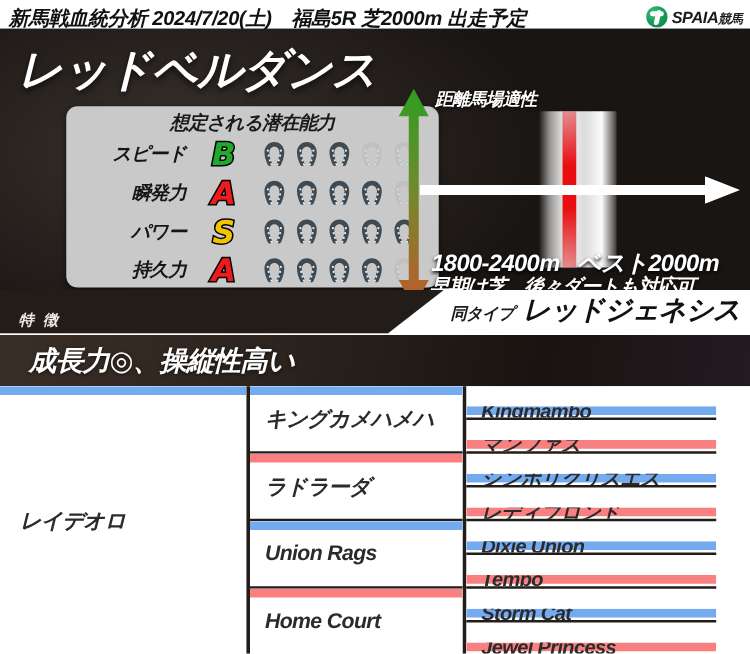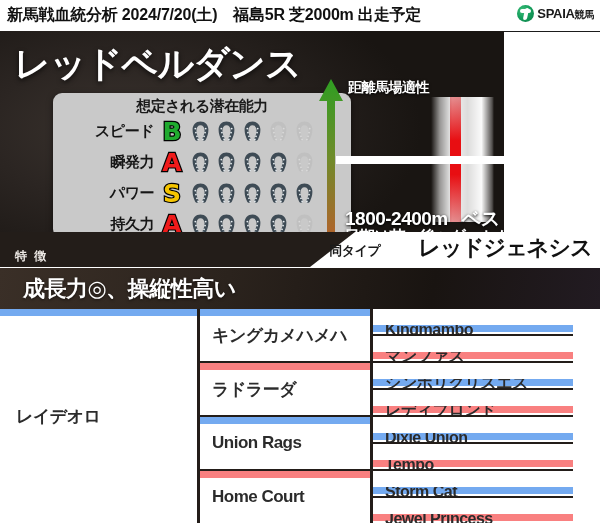--- a/index.html
+++ b/index.html
@@ -1,21 +1,21 @@
 <!DOCTYPE html>
 <html><head>
 <meta charset="utf-8">
 <style>
   html,body{margin:0;padding:0;}
   body{
     width:600px;height:523px;overflow:hidden;
     font-family:"Liberation Sans","DejaVu Sans",sans-serif;
     background:#fff;
   }
-  #app{position:relative;width:600px;height:523px;}
+  #app{position:relative;width:600px;height:523px;font-style:italic;}
 
   
   .header{
     position:absolute;left:0;top:0;width:600px;height:31px;
     background:#ffffff;border-bottom:1px solid #1b1b1b;
     display:flex;align-items:center;
   }
   .header-title{
     font-size:16px;font-weight:bold;color:#111;
     margin-left:7px;letter-spacing:-0.2px;white-space:nowrap;
@@ -34,21 +34,21 @@
   }
   .logo-mark::before{
     content:"";position:absolute;left:3px;top:4px;width:11px;height:4px;
     background:#fff;border-radius:3px;
   }
   .logo-text{font-size:13px;font-weight:bold;color:#1b1b1b;letter-spacing:-0.3px;}
   .logo-text .jp{font-size:10px;}
 
   
   .hero{
-    position:absolute;left:0;top:31px;width:504px;height:214px;
+    position:absolute;left:0;top:23px;width:600px;height:214px;
     background:
       radial-gradient(ellipse 300px 160px at 24% 46%, #3a332e 0%, #2b2522 45%, #191512 100%),
       linear-gradient(120deg,#17120f 0%,#241d19 40%,#100d1c 100%);
     overflow:hidden;
   }
   .horse-name{
     position:absolute;left:14px;top:9px;
     font-size:36px;font-weight:bold;color:#fff;letter-spacing:-1px;
     text-shadow:0 2px 5px rgba(0,0,0,.7);
   }
@@ -58,21 +58,21 @@
     position:absolute;left:22px;top:62px;width:298px;height:145px;
     background:#c9c9c9;border-radius:9px;
     box-shadow:0 2px 6px rgba(0,0,0,.55);
     margin-left:31px;
   }
   .ability-title{
     text-align:center;font-size:15px;font-weight:bold;color:#1a1a1a;
     padding-top:4px;letter-spacing:-0.5px;
   }
   .ability-row{
-    display:flex;align-items:center;height:31px;padding-left:13px;
+    display:flex;align-items:center;height:31px;padding-left:8px;gap:12px;
   }
   .ab-label{
     width:88px;text-align:right;font-size:15px;font-weight:bold;color:#161616;
     letter-spacing:-0.5px;padding-right:5px;
   }
   .ab-grade{
     width:26px;text-align:center;font-size:25px;font-weight:bold;line-height:1;
     font-family:"DejaVu Sans",sans-serif;
     -webkit-text-stroke:2.4px #000;paint-order:stroke fill;
   }
@@ -116,21 +116,21 @@
   }
   .hero-cut{
     position:absolute;left:0;top:232px;width:355px;height:35px;
     background:#231d19;
     clip-path:polygon(0 0, 355px 0, 310px 35px, 0 35px);
   }
   .type-inner{
     position:absolute;right:8px;top:233px;display:flex;align-items:baseline;gap:7px;
   }
   .type-label{font-size:13px;font-weight:bold;color:#1b1b1b;letter-spacing:-0.5px;}
-  .type-value{font-size:22px;font-weight:bold;color:#111;letter-spacing:-0.8px;margin-left:31px;}
+  .type-value{font-size:22px;font-weight:bold;color:#111;letter-spacing:-0.8px;}
 
   
   .feat-label{
     position:absolute;left:15px;top:248px;
     font-size:12px;font-weight:bold;color:#eeeae6;letter-spacing:2px;
   }
   .feat-bar{
     position:absolute;left:0;top:267px;width:600px;height:41px;
     background:linear-gradient(100deg,#3a2f27 0%,#2b231d 38%,#191411 72%,#221b22 100%);
     border-top:1px solid #fff;

